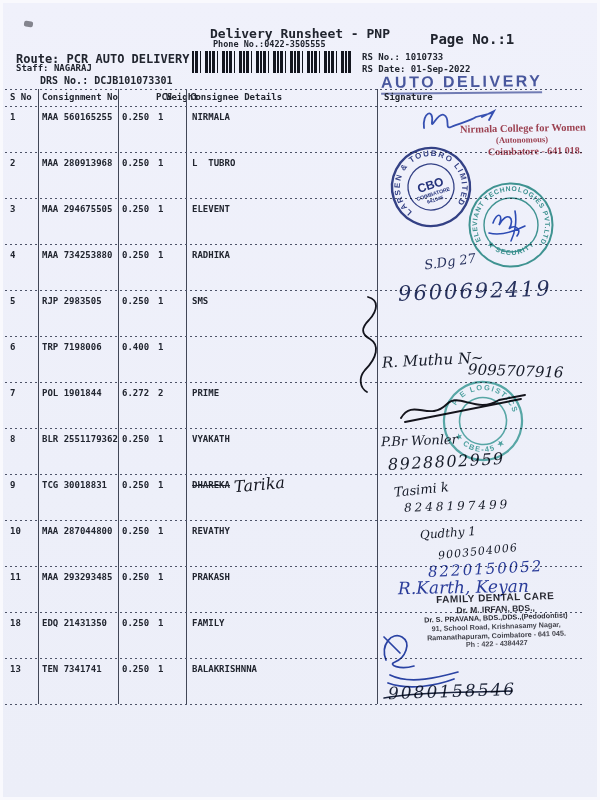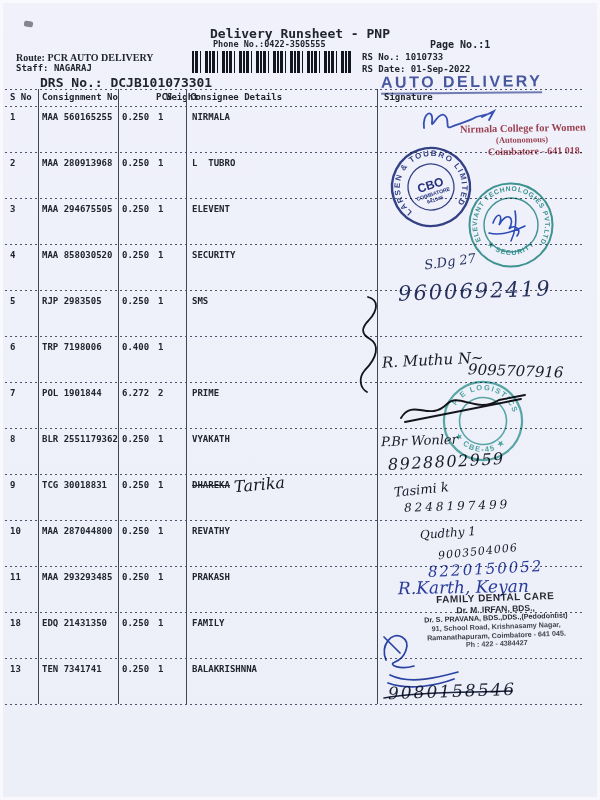--- a/index.html
+++ b/index.html
@@ -27,24 +27,24 @@
   svg{overflow:visible;}
 </style>
 </head>
 <body>
 
 <div class="page">
 
   <div class="cornermark"></div>
   <div class="print" style="left:0;right:0;top:27px;text-align:center;font-size:13px;">Delivery Runsheet - PNP</div>
   <div class="print" style="left:213px;top:40px;font-size:8.5px;">Phone No.:0422-3505555</div>
-  <div class="print" style="left:430px;top:40px;font-size:10px;">Page No.:1</div>
-  <div class="print" style="left:16px;top:53px;font-size:10px;font-family:Liberation Serif, serif;">Route: PCR AUTO DELIVERY</div>
+  <div class="print" style="left:430px;top:32px;font-size:14px;">Page No.:1</div>
+  <div class="print" style="left:16px;top:53px;font-size:12px;">Route: PCR AUTO DELIVERY</div>
   <div class="print" style="left:16px;top:64px;font-size:9px;">Staff: NAGARAJ</div>
-  <div class="print" style="left:16px;top:76px;font-size:13px;padding-left:24px;">DRS No.: DCJB101073301</div>
+  <div class="print" style="left:16px;top:76px;font-size:10px;padding-left:24px;">DRS No.: DCJB101073301</div>
   <div class="barcode"></div>
   <div class="print" style="left:362px;top:53px;font-size:9px;">RS No.: 1010733</div>
   <div class="print" style="left:362px;top:65px;font-size:9px;">RS Date: 01-Sep-2022</div>
   <div class="autodelivery">AUTO DELIVERY</div>
 
   <div class="print" style="left:10px;top:93px;font-size:9px;">S No</div>
   <div class="print" style="left:42px;top:93px;font-size:9px;">Consignment No</div>
   <div class="print" style="left:122px;top:93px;font-size:9px;padding-left:44px;">Weight</div>
   <div class="print" style="left:156px;top:93px;font-size:9px;">PCS</div>
   <div class="print" style="left:190px;top:93px;font-size:9px;">Consignee Details</div>
@@ -88,24 +88,24 @@
       </div>
       <div class="row" style="top: 198px;">
         <span class="cell c-sno">3</span>
         <span class="cell c-con">MAA 294675505</span>
         <span class="cell c-wt">0.250</span>
         <span class="cell c-pcs">1</span>
         <span class="cell c-name">ELEVENT</span>
       </div>
       <div class="row" style="top: 244px;">
         <span class="cell c-sno">4</span>
-        <span class="cell c-con">MAA 858030520</span>
-        <span class="cell c-wt">0.250</span>
-        <span class="cell c-pcs">1</span>
-        <span class="cell c-name">SECURITY</span>
+        <span class="cell c-con">MAA 734253880</span>
+        <span class="cell c-wt">0.250</span>
+        <span class="cell c-pcs">1</span>
+        <span class="cell c-name">RADHIKA</span>
       </div>
       <div class="row" style="top: 290px;">
         <span class="cell c-sno">5</span>
         <span class="cell c-con">RJP 2983505</span>
         <span class="cell c-wt">0.250</span>
         <span class="cell c-pcs">1</span>
         <span class="cell c-name">SMS</span>
       </div>
       <div class="row" style="top: 336px;">
         <span class="cell c-sno">6</span>

